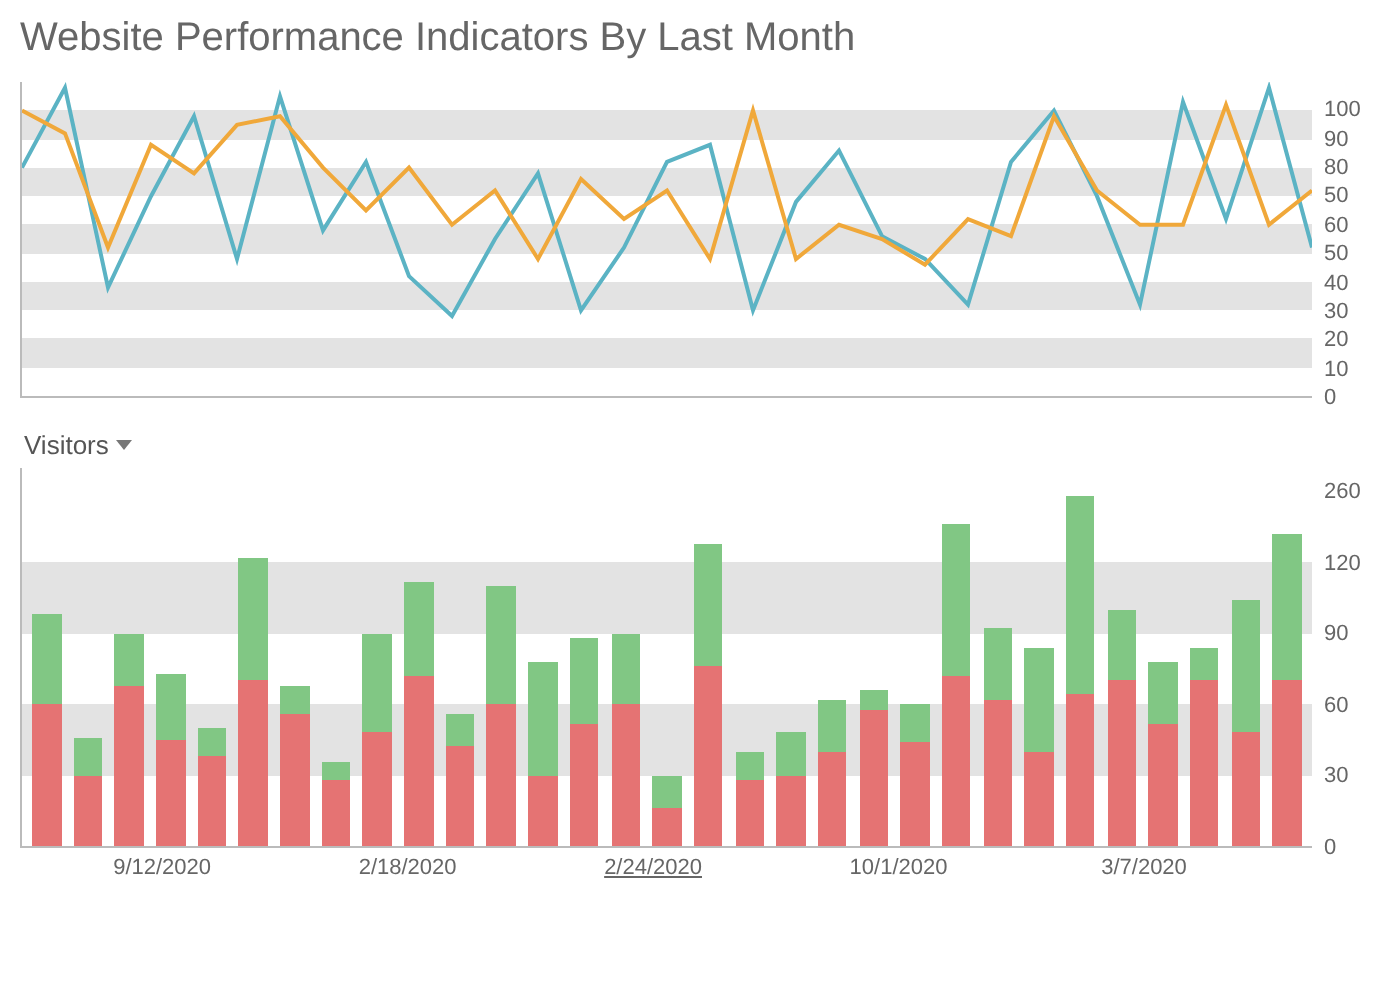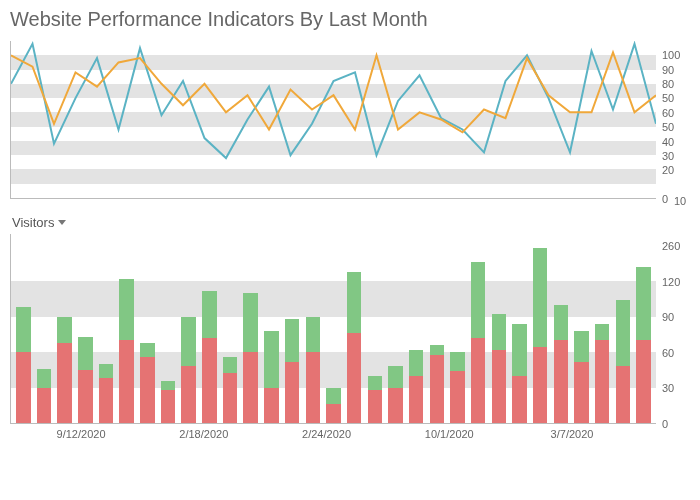--- a/index.html
+++ b/index.html
@@ -100,21 +100,21 @@
           <div class="grid-band" style="top: 45.4545%; height: 9.09091%;"></div>
           <div class="grid-band" style="top: 27.2727%; height: 9.09091%;"></div>
           <div class="grid-band" style="top: 9.09091%; height: 9.09091%;"></div>
           <svg class="lines" viewBox="0 0 1000 1000" preserveAspectRatio="none">
             <polyline points="0,272.7272727272727 33.333333333333336,18.181818181818187 66.66666666666667,654.5454545454545 100,363.6363636363636 133.33333333333334,109.09090909090912 166.66666666666666,563.6363636363637 200,45.45454545454541 233.33333333333334,472.72727272727275 266.6666666666667,254.54545454545453 300,618.1818181818181 333.3333333333333,745.4545454545455 366.66666666666663,500 400,290.9090909090909 433.33333333333337,727.2727272727273 466.6666666666667,527.2727272727274 500,254.54545454545453 533.3333333333334,199.99999999999994 566.6666666666666,727.2727272727273 600,381.8181818181818 633.3333333333333,218.18181818181813 666.6666666666666,490.90909090909093 700,563.6363636363637 733.3333333333333,709.0909090909091 766.6666666666667,254.54545454545453 800,90.90909090909093 833.3333333333334,363.6363636363636 866.6666666666667,709.0909090909091 900,63.636363636363605 933.3333333333334,436.3636363636364 966.6666666666666,18.181818181818187 1000,527.2727272727274" fill="none" stroke="#5bb3c4" stroke-width="14" vector-effect="non-scaling-stroke" style="stroke-width: 2px;"></polyline>
             <polyline points="0,90.90909090909093 33.333333333333336,163.63636363636368 66.66666666666667,527.2727272727274 100,199.99999999999994 133.33333333333334,290.9090909090909 166.66666666666666,136.36363636363635 200,109.09090909090912 233.33333333333334,272.7272727272727 266.6666666666667,409.09090909090907 300,272.7272727272727 333.3333333333333,454.54545454545456 366.66666666666663,345.45454545454544 400,563.6363636363637 433.33333333333337,309.09090909090907 466.6666666666667,436.3636363636364 500,345.45454545454544 533.3333333333334,563.6363636363637 566.6666666666666,90.90909090909093 600,563.6363636363637 633.3333333333333,454.54545454545456 666.6666666666666,500 700,581.8181818181818 733.3333333333333,436.3636363636364 766.6666666666667,490.90909090909093 800,109.09090909090912 833.3333333333334,345.45454545454544 866.6666666666667,454.54545454545456 900,454.54545454545456 933.3333333333334,72.72727272727275 966.6666666666666,454.54545454545456 1000,345.45454545454544" fill="none" stroke="#f0a83a" stroke-width="14" vector-effect="non-scaling-stroke" style="stroke-width: 2px;"></polyline>
           </svg>
         </div>
       <div class="y-axis" id="top-yaxis" style="position:relative;">
           <div class="y-tick" style="left: 6px; top: 100%;">0</div>
-          <div class="y-tick" style="left: 18px; top: 90.9091%; margin-top: 16px;">10</div>
+          <div class="y-tick" style="left: 6px; top: 90.9091%;">10</div>
           <div class="y-tick" style="left: 6px; top: 81.8182%;">20</div>
           <div class="y-tick" style="left: 6px; top: 72.7273%;">30</div>
           <div class="y-tick" style="left: 6px; top: 63.6364%;">40</div>
           <div class="y-tick" style="left: 6px; top: 54.5455%;">50</div>
           <div class="y-tick" style="left: 6px; top: 45.4545%;">60</div>
           <div class="y-tick" style="left: 6px; top: 36.3636%;">50</div>
           <div class="y-tick" style="left: 6px; top: 27.2727%;">80</div>
           <div class="y-tick" style="left: 6px; top: 18.1818%;">90</div>
           <div class="y-tick" style="left: 6px; top: 9.09091%;">100</div>
         </div>
@@ -324,18 +324,18 @@
           <div class="y-tick" style="left: 6px; top: 81.25%;">30</div>
           <div class="y-tick" style="left: 6px; top: 62.5%;">60</div>
           <div class="y-tick" style="left: 6px; top: 43.75%;">90</div>
           <div class="y-tick" style="left: 6px; top: 25%;">120</div>
           <div class="y-tick" style="left: 6px; top: 6.25%;">260</div>
         </div>
     </div>
     <div class="x-axis" id="x-axis" style="margin-right:34px;">
         <div class="x-tick" style="left: 11%;">9/12/2020</div>
         <div class="x-tick" style="left: 30%;">2/18/2020</div>
-        <div class="x-tick" style="left: 49%;">2/24/2020</div>
+        <div class="x-tick" style="left: 49%; text-decoration: underline;">2/24/2020</div>
         <div class="x-tick" style="left: 68%;">10/1/2020</div>
         <div class="x-tick" style="left: 87%;">3/7/2020</div>
       </div>
   </div>
 </div>
 
 </body></html>

